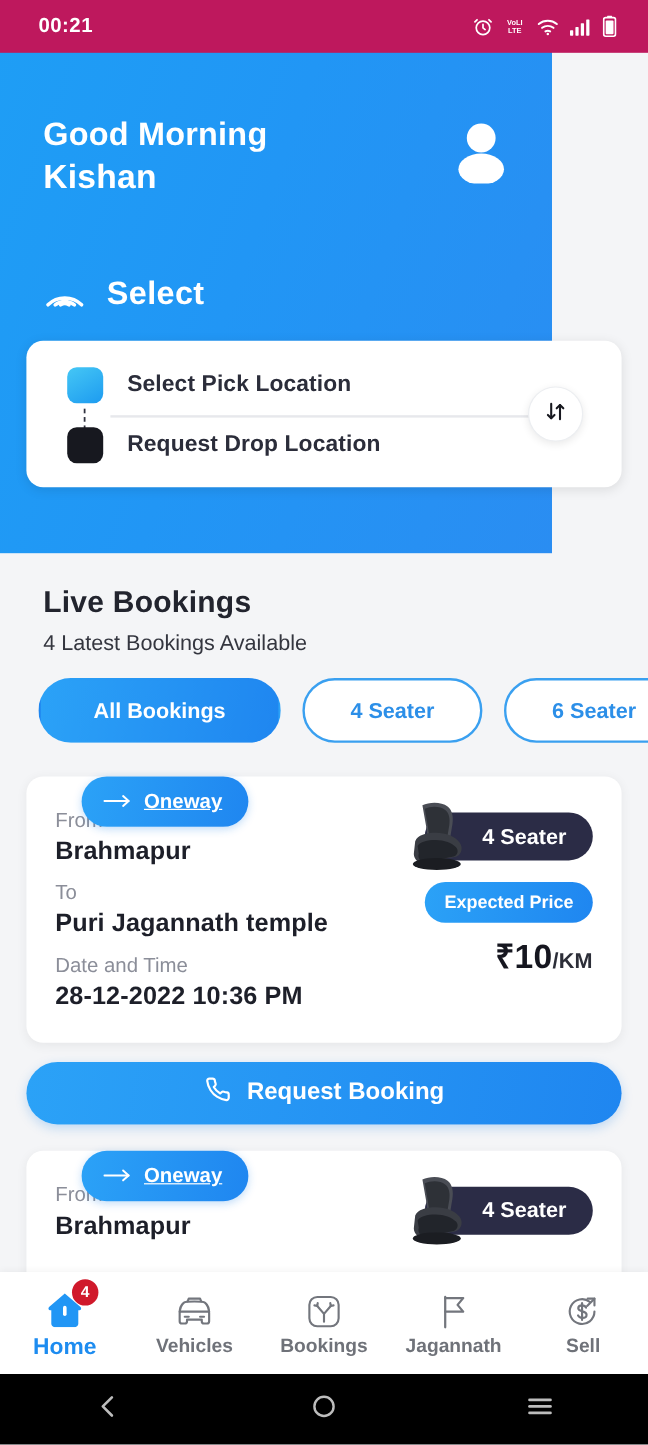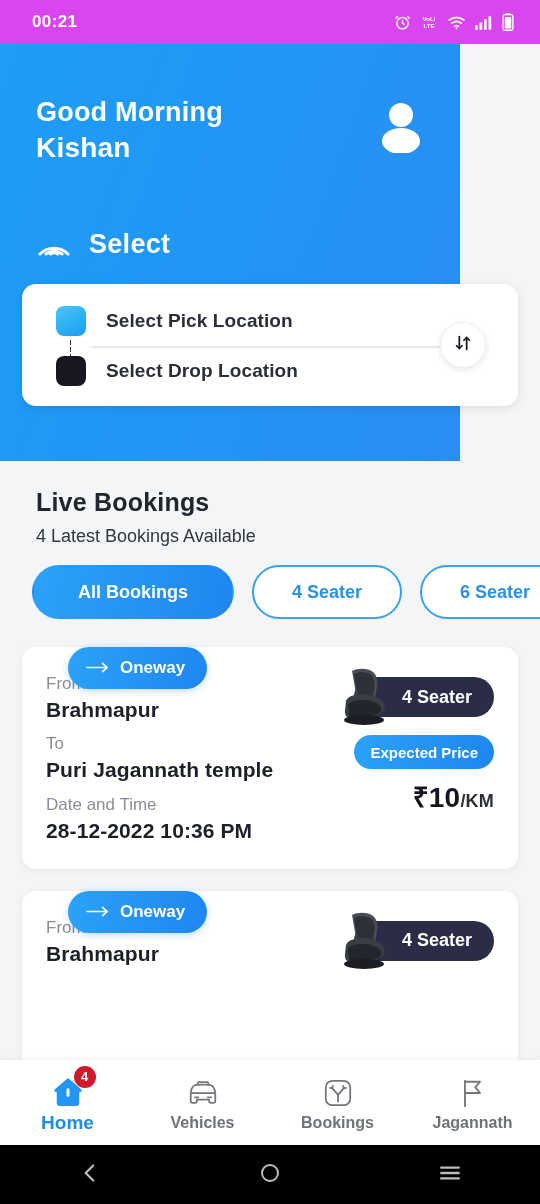--- a/index.html
+++ b/index.html
@@ -7,21 +7,21 @@
     width: 540px; height: 1204px;
     font-family: "Liberation Sans", sans-serif;
     background: #f4f5f7;
     overflow: hidden;
   }
   .phone { position: relative; width: 540px; height: 1204px; overflow: hidden; background:#f4f5f7; }
 
   
   .statusbar {
     position:absolute; top:0; left:0; width:540px; height:44px;
-    background:#d946ef;
+    background:#be185d;
     display:flex; align-items:center; justify-content:space-between;
     padding:0 26px 0 32px;
     color:#fff;
   }
   .clock { font-size:17px; font-weight:700; letter-spacing:.4px; }
   .sysicons { display:flex; align-items:center; gap:9px; }
   .sysicons svg { display:block; }
 
   
   .header {
@@ -90,20 +90,21 @@
   
   .cards { margin-top:28px; }
   .bcard-wrap { position:relative; margin:0 22px 0 22px; }
   .oneway {
     position:absolute; top:0; left:46px; z-index:3;
     height:42px; padding:0 22px 0 18px; border-radius:21px;
     background:linear-gradient(100deg,#2ba2f7,#1f86f0);
     color:#fff; font-size:17px; font-weight:700;
     display:flex; align-items:center; gap:10px;
     box-shadow:0 2px 7px rgba(30,130,230,.28);
+    text-decoration:underline;
   }
   .bcard {
     position:relative; margin-top:21px;
     background:#fff; border-radius:14px;
     box-shadow:0 2px 9px rgba(0,0,0,.06);
     padding:26px 24px 24px 24px; min-height:198px;
   }
   .lbl { font-size:17px; color:#8b8e99; font-weight:400; line-height:1.35; }
   .val { font-size:21px; color:#1d1f29; font-weight:800; line-height:1.35; letter-spacing:.1px; margin-bottom:9px; }
   .val.last { margin-bottom:0; }
@@ -197,21 +198,21 @@
     <div class="dots"></div>
     <div class="divider"></div>
 
     <div class="loc-row pick">
       <div class="sq pick"></div>
       <div class="loc-text">Select Pick Location</div>
     </div>
 
     <div class="loc-row drop">
       <div class="sq drop"></div>
-      <div class="loc-text">Select Drop Location</div>
+      <div class="loc-text">Request Drop Location</div>
     </div>
   </div>
 
   <div class="swap-btn">
     <span>
       <svg viewBox="0 0 24 24" width="22" height="22" fill="none" stroke="#17181f" stroke-width="1.9" stroke-linecap="round" stroke-linejoin="round">
         <path d="M8 5v13"></path>
           <path d="M5 15l3 3 3-3"></path>
         <path d="M16 19V6"></path>
           <path d="M13 9l3-3 3 3"></path>
@@ -262,20 +263,28 @@
             </svg>
           </div>
           <div class="price-badge">Expected Price</div>
           <div class="price-val">
             <span>₹10</span>
             <span class="price-unit">/KM</span>
           </div>
         </div>
       </div>
 
+      <div class="req-btn">
+        <span>
+          <svg viewBox="0 0 24 24" width="23" height="23" fill="none" stroke="#ffffff" stroke-width="1.9" stroke-linecap="round" stroke-linejoin="round">
+            <path d="M21.5 16.9v2.8a1.9 1.9 0 0 1-2.1 1.9 18.6 18.6 0 0 1-8.1-2.9 18.3 18.3 0 0 1-5.6-5.6A18.6 18.6 0 0 1 2.8 5a1.9 1.9 0 0 1 1.9-2.1h2.8a1.9 1.9 0 0 1 1.9 1.6c.12.9.35 1.8.68 2.65a1.9 1.9 0 0 1-.43 2L8.5 10.3a15 15 0 0 0 5.6 5.6l1.15-1.15a1.9 1.9 0 0 1 2-.43c.85.33 1.75.56 2.65.68a1.9 1.9 0 0 1 1.6 1.9z"></path>
+          </svg>
+        </span>
+        <span>Request Booking</span>
+      </div>
 
       <div class="bcard-wrap" style="margin-top:22px;">
         <div class="oneway">
           <span>
             <svg viewBox="0 0 26 12" width="24" height="11" fill="none" stroke="#ffffff" stroke-width="1.8" stroke-linecap="round" stroke-linejoin="round">
               <path d="M1 6h22"></path>
                 <path d="M18 1.5 23 6l-5 4.5"></path>
             </svg>
           </span>
           <span>Oneway</span>
@@ -386,20 +395,32 @@
     <div class="navitem">
       <div class="navicon">
         <svg viewBox="0 0 30 32" width="29" height="30" fill="none" stroke="#73767d" stroke-width="2" stroke-linecap="round" stroke-linejoin="round">
           <path d="M7 3v27"></path>
           <path d="M7 4h16l-5 6 5 6H7"></path>
         </svg>
       </div>
       <div class="navlabel">Jagannath</div>
     </div>
 
+    <div class="navitem">
+      <div class="navicon">
+        <svg viewBox="0 0 32 32" width="30" height="30" fill="none" stroke="#73767d" stroke-width="1.9" stroke-linecap="round" stroke-linejoin="round">
+          <path d="M22 7.5A11 11 0 1 0 26 16"></path>
+          <path d="M20 4.5h6v6"></path>
+          <path d="M26 4.5 19.5 11"></path>
+          <path d="M18.5 12.5c-.6-1.3-2-2-3.5-2-1.9 0-3.4 1-3.4 2.6 0 3.6 7.4 1.8 7.4 5.6 0 1.8-1.7 2.9-3.8 2.9-1.8 0-3.2-.8-3.8-2.2"></path>
+          <path d="M15 8.5v15"></path>
+        </svg>
+      </div>
+      <div class="navlabel">Sell</div>
+    </div>
   </div>
 
   <div class="androidnav">
     <span>
       <svg viewBox="0 0 24 24" width="26" height="26" fill="none" stroke="#bdbdbd" stroke-width="2" stroke-linecap="round" stroke-linejoin="round">
         <path d="M15 5 8 12l7 7"></path>
       </svg>
     </span>
     <span>
       <svg viewBox="0 0 24 24" width="24" height="24" fill="none" stroke="#bdbdbd" stroke-width="2">

